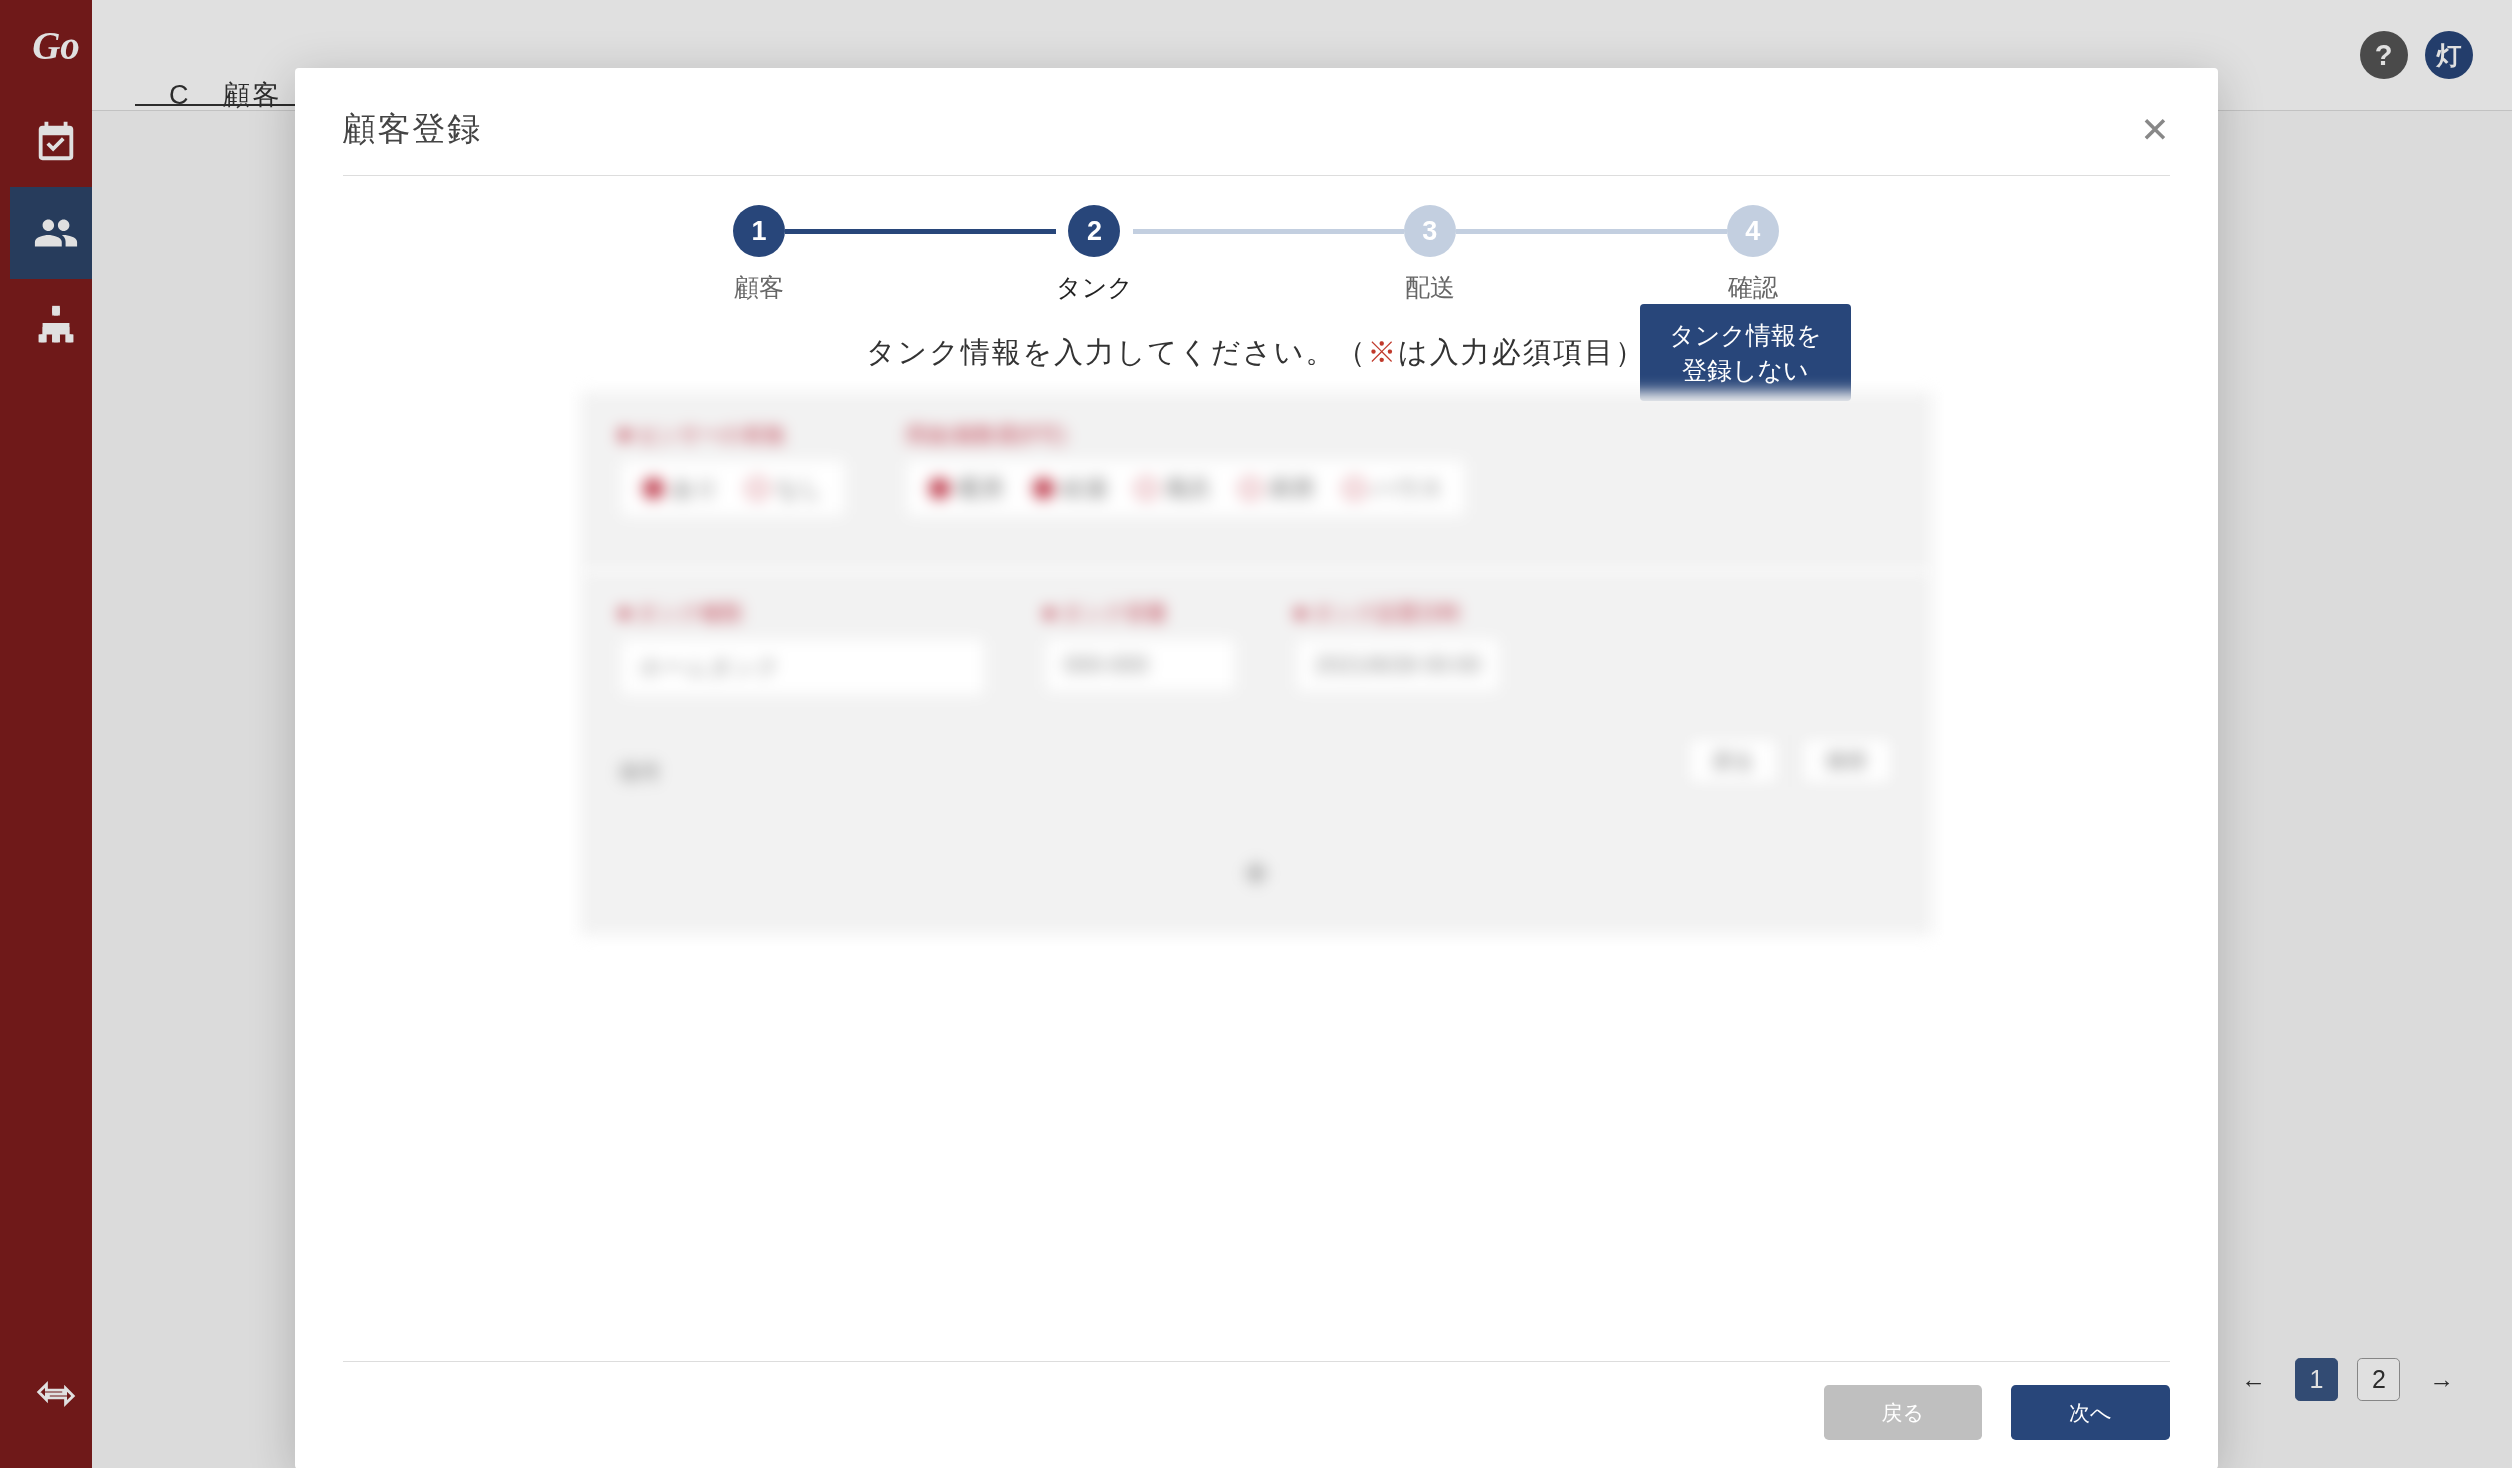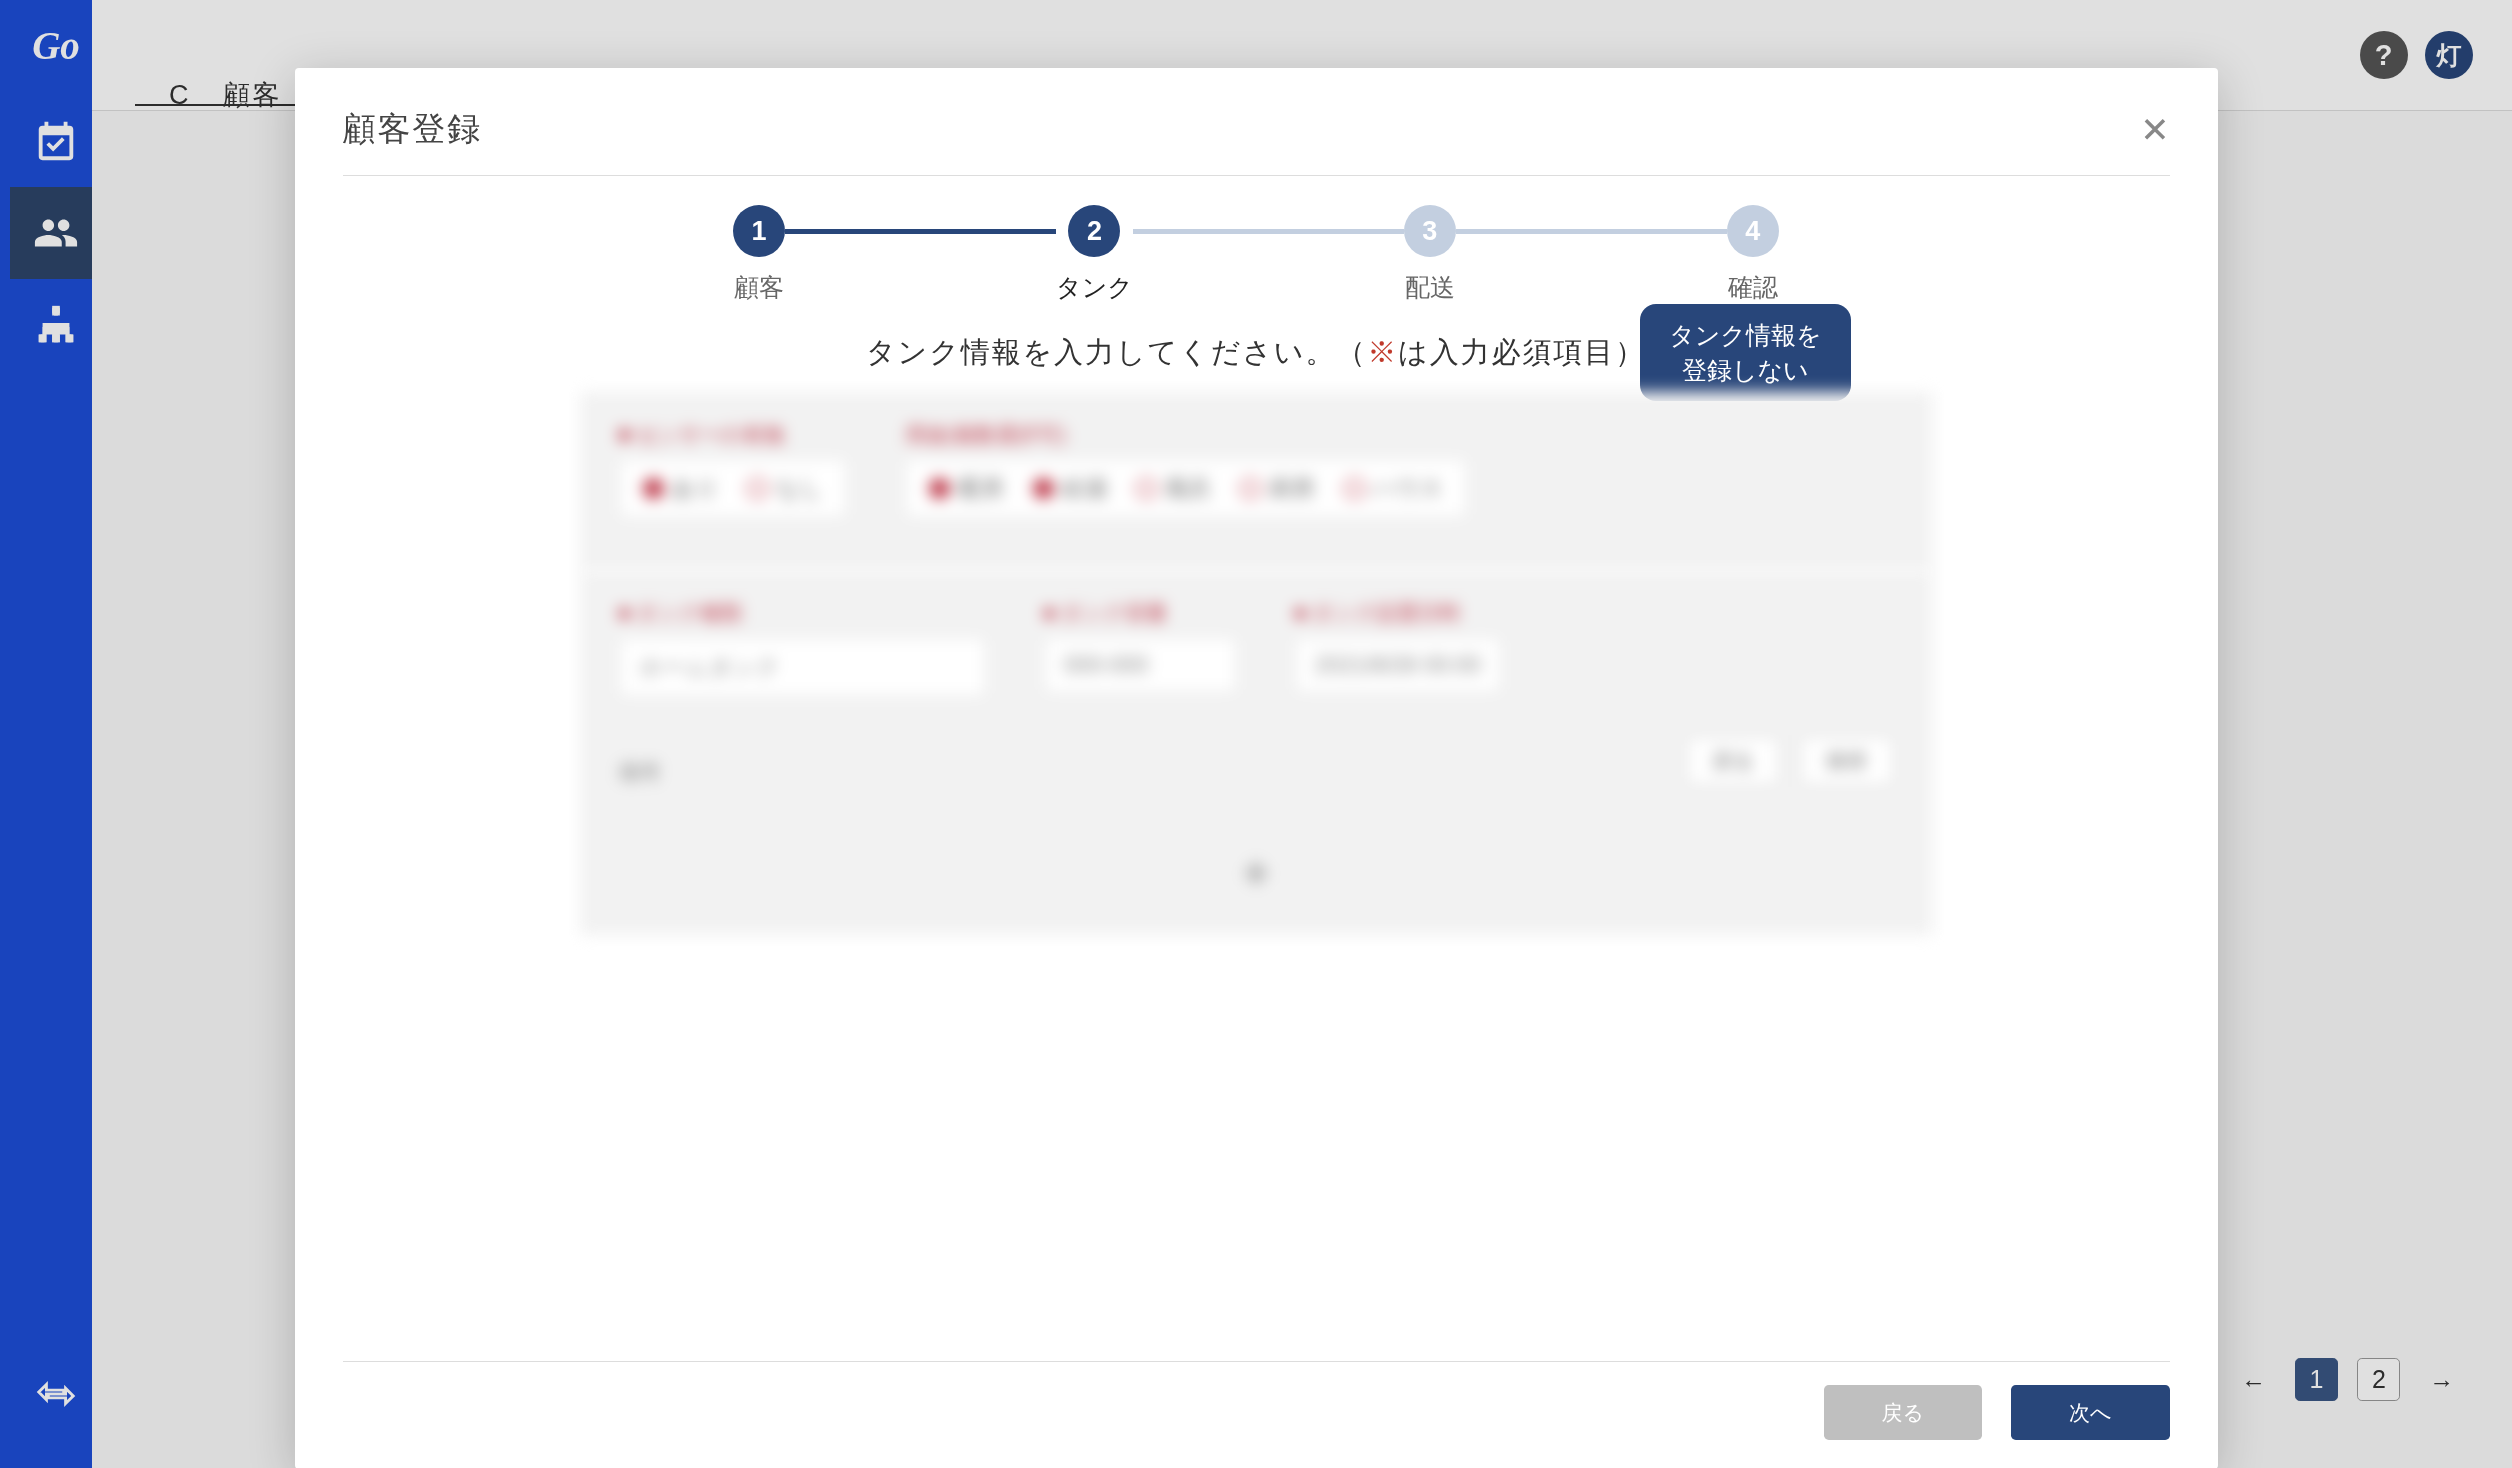--- a/index.html
+++ b/index.html
@@ -16,21 +16,21 @@
   width: 2512px;
   height: 1469px;
   position: relative;
   zoom: 1;
 }
 .sidebar {
   position: absolute;
   left: 0; top: 0;
   width: 112px;
   height: 1469px;
-  background: #1d4ed8;
+  background: #7f1d1d;
   display: flex;
   flex-direction: column;
   align-items: center;
 }
 .sidebar-logo {
   color: #fff;
   font-style: italic;
   font-weight: bold;
   font-size: 39px;
   padding: 23px 0 27px;
@@ -204,21 +204,21 @@
 .instruction-text {
   font-size: 29px;
   color: #333;
   letter-spacing: 1.9px;
 }
 .instruction-text .req { color: #c0392b; }
 .skip-tank-btn {
   background: #28467a;
   color: #fff;
   border: none;
-  border-radius: 16px;
+  border-radius: 4px;
   padding: 13.5px 29px;
   font-size: 25px;
   line-height: 1.4;
   cursor: pointer;
   text-align: center;
   position: absolute;
   right: 319px;
 }
 .blurred-zone {
   margin: 19.3px auto 0;

